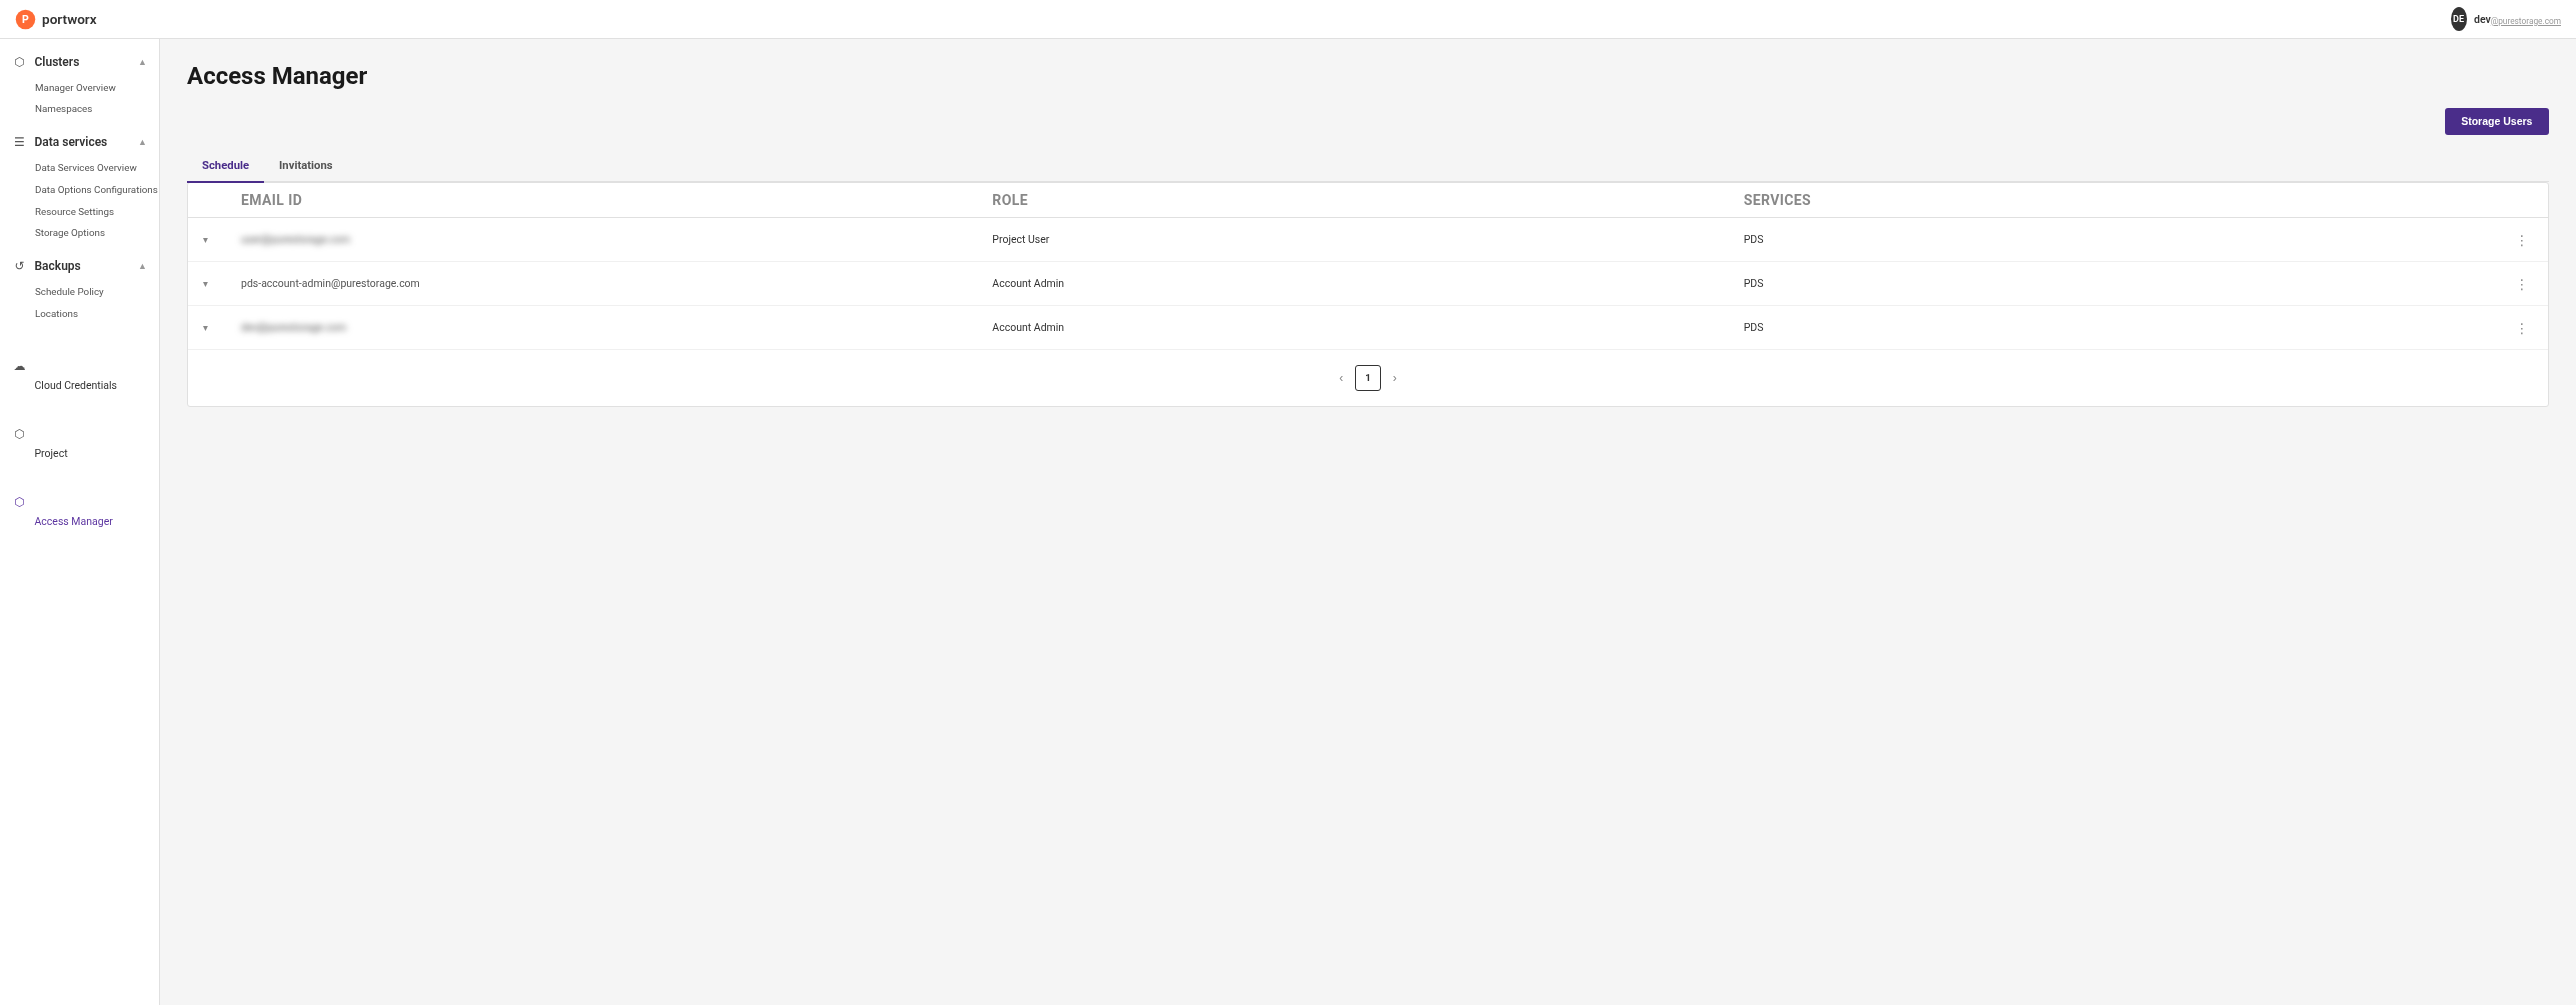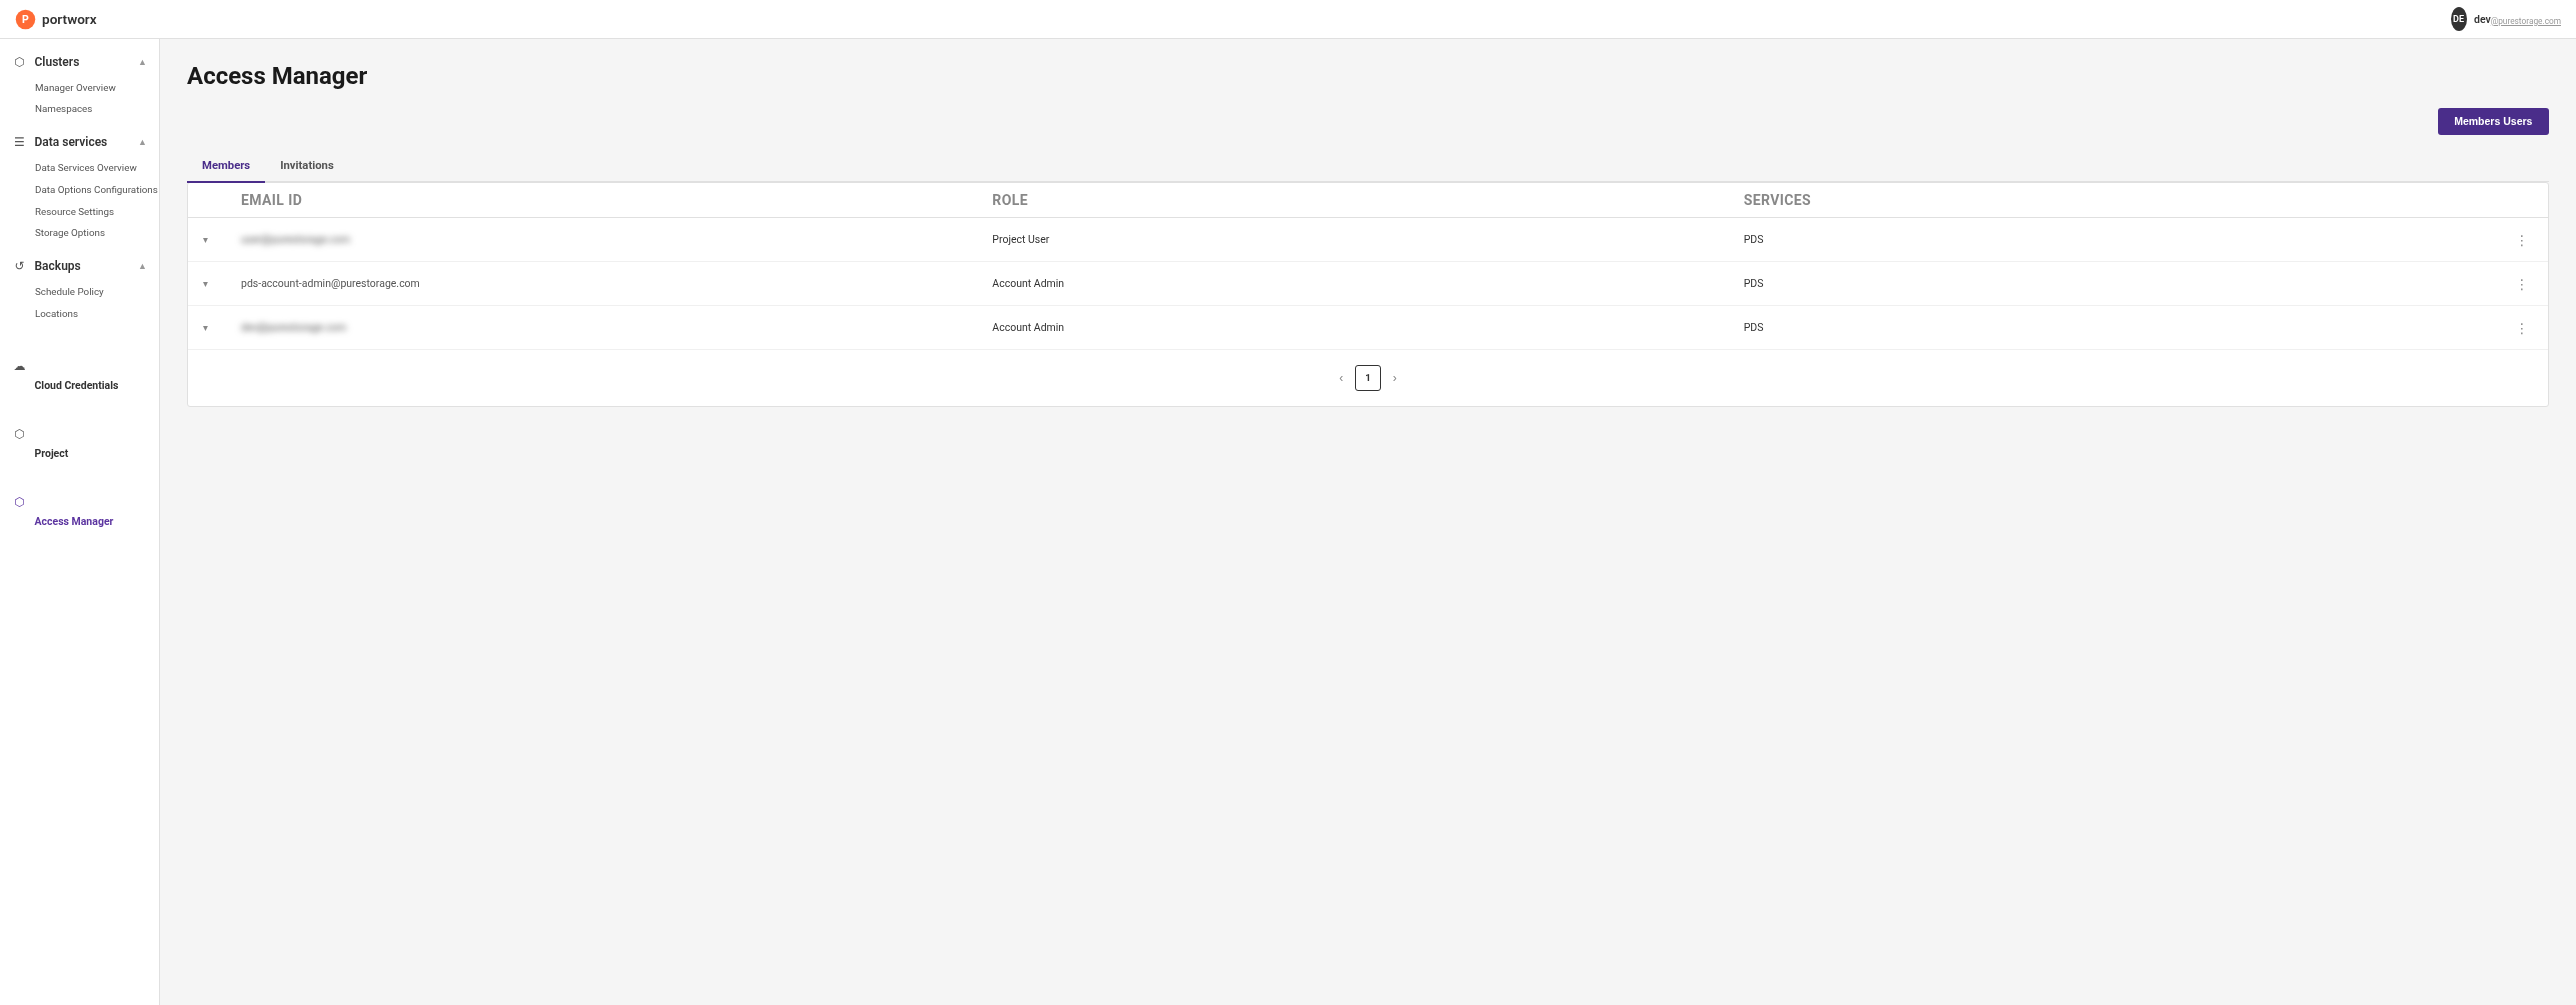--- a/index.html
+++ b/index.html
@@ -27,21 +27,21 @@
     .sidebar { width: 160px; background: #fff; border-right: 0.8px solid #e0e0e0; overflow-y: auto; flex-shrink: 0; padding: 7.5px 0; }
     .nav-section { margin-bottom: 3px; }
     .nav-section-header { display: flex; align-items: center; justify-content: space-between; padding: 7.5px 12px; cursor: pointer; }
     .nav-section-header-left { display: flex; align-items: center; gap: 7.5px; }
     .nav-section-icon { width: 15px; height: 15px; display: flex; align-items: center; justify-content: center; color: #555; font-size: 12px; }
     .nav-section-label { font-size: 12px; font-weight: 600; color: #333; }
     .nav-chevron { font-size: 9px; color: #999; }
     .nav-sub-items { padding: 0 0 4.5px 0; }
     .nav-sub-item { padding: 5.3px 12px 5.3px 35px; font-size: 9.8px; color: #555; cursor: pointer; white-space: nowrap; }
     .nav-item-standalone { display: flex; align-items: center; gap: 7.5px; padding: 7.5px 12px; cursor: pointer; }
-    .nav-item-standalone-label { font-size: 10.5px; font-weight: 700; color: #333; margin-top: 40px; }
+    .nav-item-standalone-label { font-size: 10.5px; font-weight: 400; color: #333; margin-top: 40px; }
     .nav-item-standalone.active .nav-item-standalone-label { color: #5c35a0; }
     .nav-item-standalone.active .nav-section-icon { color: #5c35a0; }
 
     
     .main { flex: 1; overflow-y: auto; background: #f5f5f5; padding: 22.6px 27px; }
     .page-title { font-size: 24px; font-weight: 700; color: #1a1a1a; margin-bottom: 18px; }
 
     
     .toolbar { display: flex; justify-content: flex-end; margin-bottom: 15px; }
     .invite-btn { background: #4a2d8a; color: #fff; border: none; padding: 7.5px 16.6px; border-radius: 3px; font-size: 10.5px; font-weight: 600; cursor: pointer; }
@@ -153,25 +153,25 @@
       <span class="nav-item-standalone-label">Access Manager</span>
     </div>
 
   </nav>
 
   <main class="main">
 
     <h1 class="page-title">Access Manager</h1>
 
     <div class="toolbar">
-      <button class="invite-btn">Members Users</button>
+      <button class="invite-btn">Storage Users</button>
     </div>
 
     <div class="tabs">
-      <div class="tab active">Members</div>
+      <div class="tab active">Schedule</div>
       <div class="tab">Invitations</div>
     </div>
 
     <div class="table-container">
       <div class="table-header">
         <div class="th"></div>
         <div class="th">EMAIL ID</div>
         <div class="th">ROLE</div>
         <div class="th">SERVICES</div>
         <div class="th"></div>

